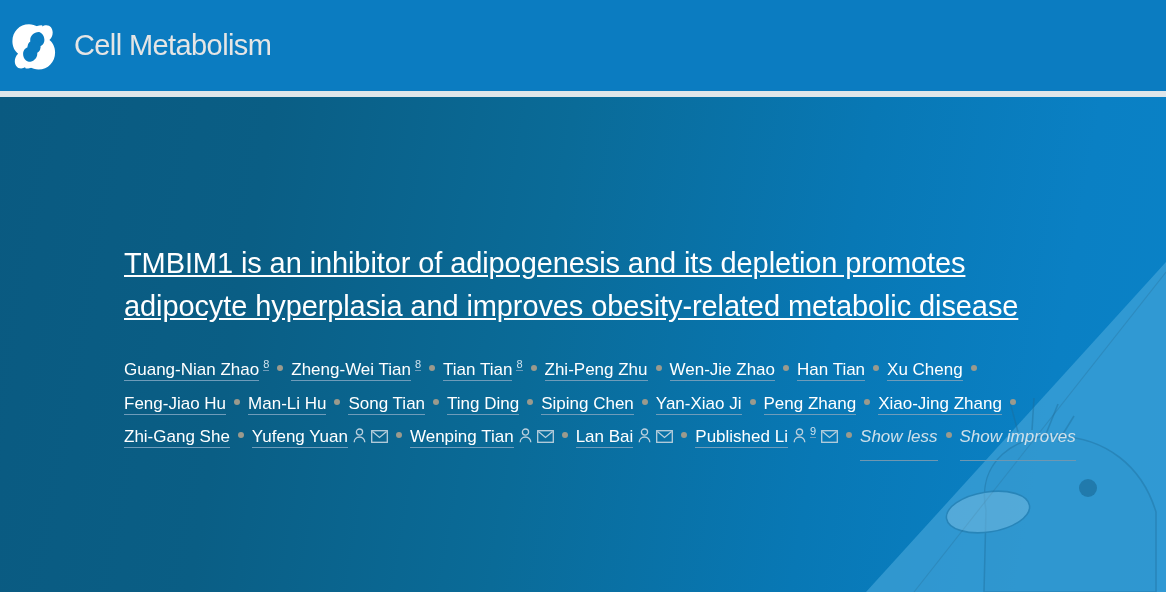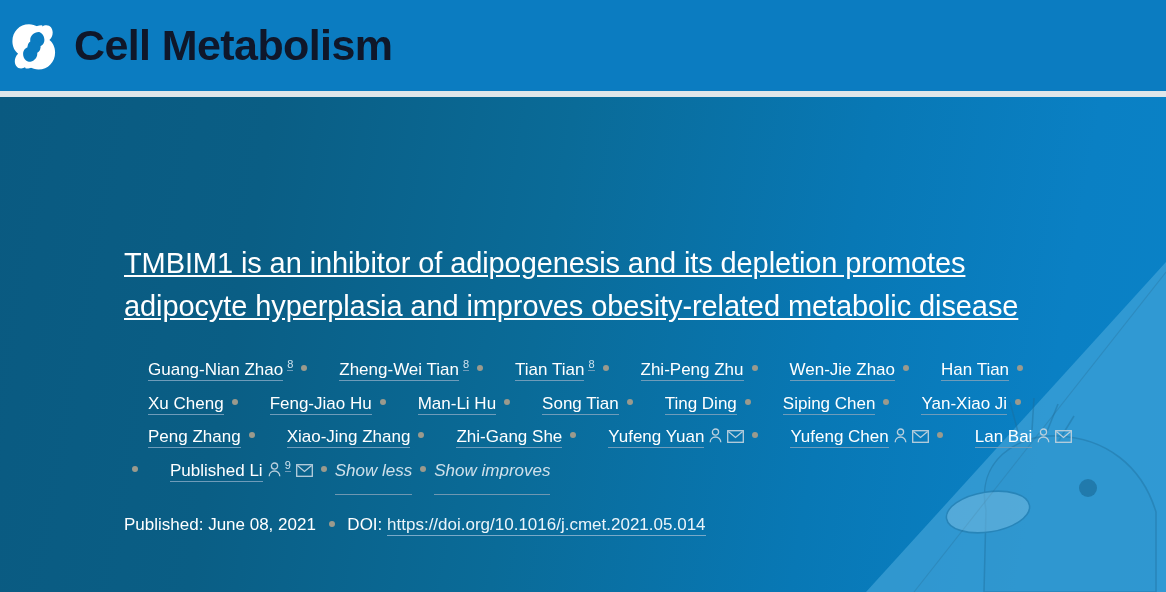--- a/index.html
+++ b/index.html
@@ -31,23 +31,23 @@
     padding-left: 8px;
     z-index: 20;
   }
   .brand-logo {
     width: 52px; height: 52px;
     flex: 0 0 52px;
     margin-right: 14px;
     margin-top: 2px;
   }
   .brand-title {
-    color: #0f172a;
-    font-size: 43px;
-    font-weight: bold;
+    color: #e5e5e5;
+    font-size: 29px;
+    font-weight: normal;
     letter-spacing: -0.6px;
     line-height: 1;
     white-space: nowrap;
     user-select: none;
   }
   .masthead-rule {
     position: absolute;
     left: 0; top: 91px;
     width: 1166px; height: 6px;
     background: #dfe6ea;
@@ -118,21 +118,20 @@
     font-size: 17px;
     line-height: 33.5px;
     color: #ffffff;
   }
   .author {
     color: #ffffff;
     border-bottom: 1px solid #6f9cba;
     padding-bottom: 1px;
     cursor: pointer;
     white-space: nowrap;
-    margin-left: 24px;
   }
   .sup {
     font-size: 11px;
     vertical-align: super;
     color: #cfe2ee;
     border-bottom: 1px solid #6f9cba;
     margin-left: 4px;
     cursor: pointer;
     line-height: 0;
   }
@@ -220,43 +219,36 @@
 
 
       <h1 class="art-title">TMBIM1 is an inhibitor of adipogenesis and its depletion promotes adipocyte hyperplasia and improves obesity-related metabolic disease</h1>
 
       <div class="authors"><span class="author">Guang-Nian Zhao</span><sup class="sup">8</sup><span class="dot"></span><span class="author">Zheng-Wei Tian</span><sup class="sup">8</sup><span class="dot"></span><span class="author">Tian Tian</span><sup class="sup">8</sup><span class="dot"></span><span class="author">Zhi-Peng Zhu</span><span class="dot"></span><span class="author">Wen-Jie Zhao</span><span class="dot"></span><span class="author">Han Tian</span><span class="dot"></span><span class="author">Xu Cheng</span><span class="dot"></span><span class="author">Feng-Jiao Hu</span><span class="dot"></span><span class="author">Man-Li Hu</span><span class="dot"></span><span class="author">Song Tian</span><span class="dot"></span><span class="author">Ting Ding</span><span class="dot"></span><span class="author">Siping Chen</span><span class="dot"></span><span class="author">Yan-Xiao Ji</span><span class="dot"></span><span class="author">Peng Zhang</span><span class="dot"></span><span class="author">Xiao-Jing Zhang</span><span class="dot"></span><span class="author">Zhi-Gang She</span><span class="dot"></span><span class="author">Yufeng Yuan</span><span class="ico"><svg width="13" height="15" viewBox="0 0 13 15" aria-hidden="true">
               <circle cx="6.5" cy="4.1" r="3.1" fill="none" stroke="#b9cfdd" stroke-width="1.3"></circle>
               <path d="M1.2 14.3c0-3.1 2.4-5.3 5.3-5.3s5.3 2.2 5.3 5.3" fill="none" stroke="#b9cfdd" stroke-width="1.3"></path>
             </svg></span><span class="ico"><svg width="17" height="13" viewBox="0 0 17 13" aria-hidden="true">
               <rect x="0.7" y="0.7" width="15.6" height="11.6" fill="none" stroke="#b9cfdd" stroke-width="1.3"></rect>
               <path d="M1.4 1.6 L8.5 7.4 L15.6 1.6" fill="none" stroke="#b9cfdd" stroke-width="1.3"></path>
-            </svg></span><span class="dot"></span><span class="author">Yufeng Chen</span><span class="ico"><svg width="13" height="15" viewBox="0 0 13 15" aria-hidden="true">
+            </svg></span><span class="dot"></span><span class="author">Wenping Tian</span><span class="ico"><svg width="13" height="15" viewBox="0 0 13 15" aria-hidden="true">
               <circle cx="6.5" cy="4.1" r="3.1" fill="none" stroke="#b9cfdd" stroke-width="1.3"></circle>
               <path d="M1.2 14.3c0-3.1 2.4-5.3 5.3-5.3s5.3 2.2 5.3 5.3" fill="none" stroke="#b9cfdd" stroke-width="1.3"></path>
             </svg></span><span class="ico"><svg width="17" height="13" viewBox="0 0 17 13" aria-hidden="true">
               <rect x="0.7" y="0.7" width="15.6" height="11.6" fill="none" stroke="#b9cfdd" stroke-width="1.3"></rect>
               <path d="M1.4 1.6 L8.5 7.4 L15.6 1.6" fill="none" stroke="#b9cfdd" stroke-width="1.3"></path>
             </svg></span><span class="dot"></span><span class="author">Lan Bai</span><span class="ico"><svg width="13" height="15" viewBox="0 0 13 15" aria-hidden="true">
               <circle cx="6.5" cy="4.1" r="3.1" fill="none" stroke="#b9cfdd" stroke-width="1.3"></circle>
               <path d="M1.2 14.3c0-3.1 2.4-5.3 5.3-5.3s5.3 2.2 5.3 5.3" fill="none" stroke="#b9cfdd" stroke-width="1.3"></path>
             </svg></span><span class="ico"><svg width="17" height="13" viewBox="0 0 17 13" aria-hidden="true">
               <rect x="0.7" y="0.7" width="15.6" height="11.6" fill="none" stroke="#b9cfdd" stroke-width="1.3"></rect>
               <path d="M1.4 1.6 L8.5 7.4 L15.6 1.6" fill="none" stroke="#b9cfdd" stroke-width="1.3"></path>
             </svg></span><span class="dot"></span><span class="author">Published Li</span><span class="ico"><svg width="13" height="15" viewBox="0 0 13 15" aria-hidden="true">
               <circle cx="6.5" cy="4.1" r="3.1" fill="none" stroke="#b9cfdd" stroke-width="1.3"></circle>
               <path d="M1.2 14.3c0-3.1 2.4-5.3 5.3-5.3s5.3 2.2 5.3 5.3" fill="none" stroke="#b9cfdd" stroke-width="1.3"></path>
             </svg></span><sup class="sup">9</sup><span class="ico"><svg width="17" height="13" viewBox="0 0 17 13" aria-hidden="true">
               <rect x="0.7" y="0.7" width="15.6" height="11.6" fill="none" stroke="#b9cfdd" stroke-width="1.3"></rect>
               <path d="M1.4 1.6 L8.5 7.4 L15.6 1.6" fill="none" stroke="#b9cfdd" stroke-width="1.3"></path>
             </svg></span><span class="dot"></span><span class="toglink">Show less</span><span class="dot"></span><span class="toglink">Show improves</span></div>
 
-      <div class="publine">
-        <span>Published:</span>
-        <span>June 08, 2021</span>
-        <span class="dot"></span>
-        <span class="doi-label">DOI:</span>
-        <span class="doi-link">https://doi.org/10.1016/j.cmet.2021.05.014</span>
-      </div>
 
     </div>
   </div>
 </div>
 
 </body></html>

